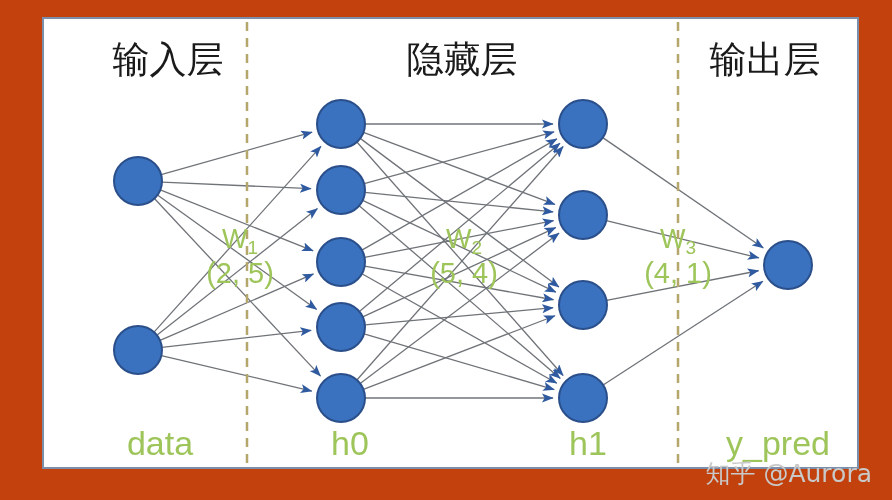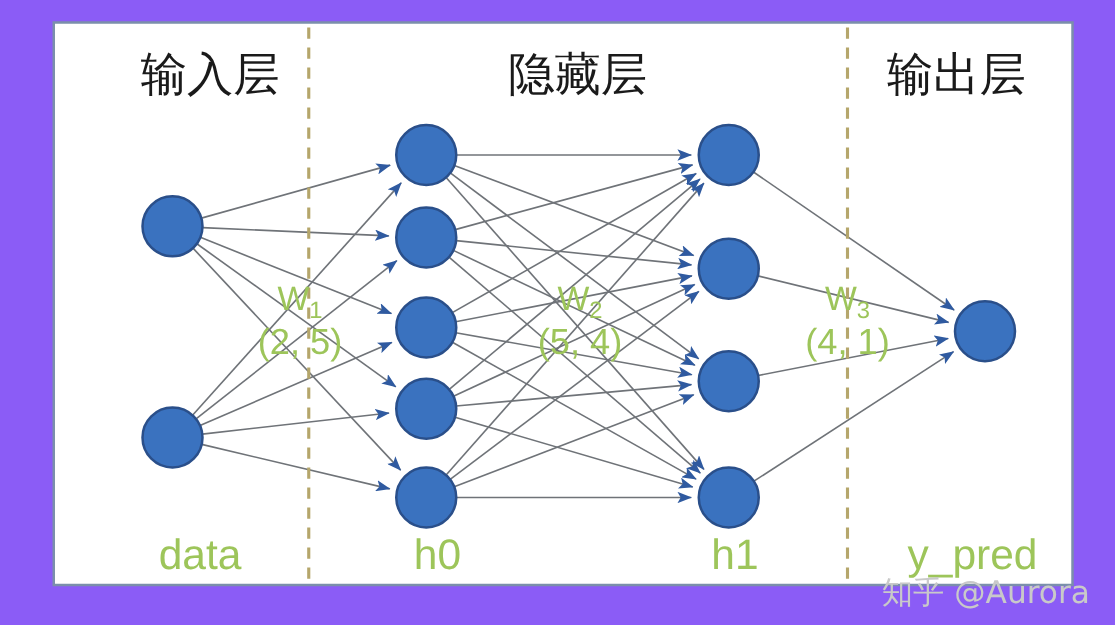--- a/index.html
+++ b/index.html
@@ -5,21 +5,21 @@
   html, body {
     margin: 0;
     padding: 0;
     background: #ffffff;
     font-family: "Liberation Sans", sans-serif;
   }
   #canvas {
     position: relative;
     width: 892px;
     height: 500px;
-    background: #8b5cf6;
+    background: #c2410c;
     overflow: hidden;
   }
   #diagram-svg {
     position: absolute;
     left: 0;
     top: 0;
     width: 892px;
     height: 500px;
   }
   .layer-title {

